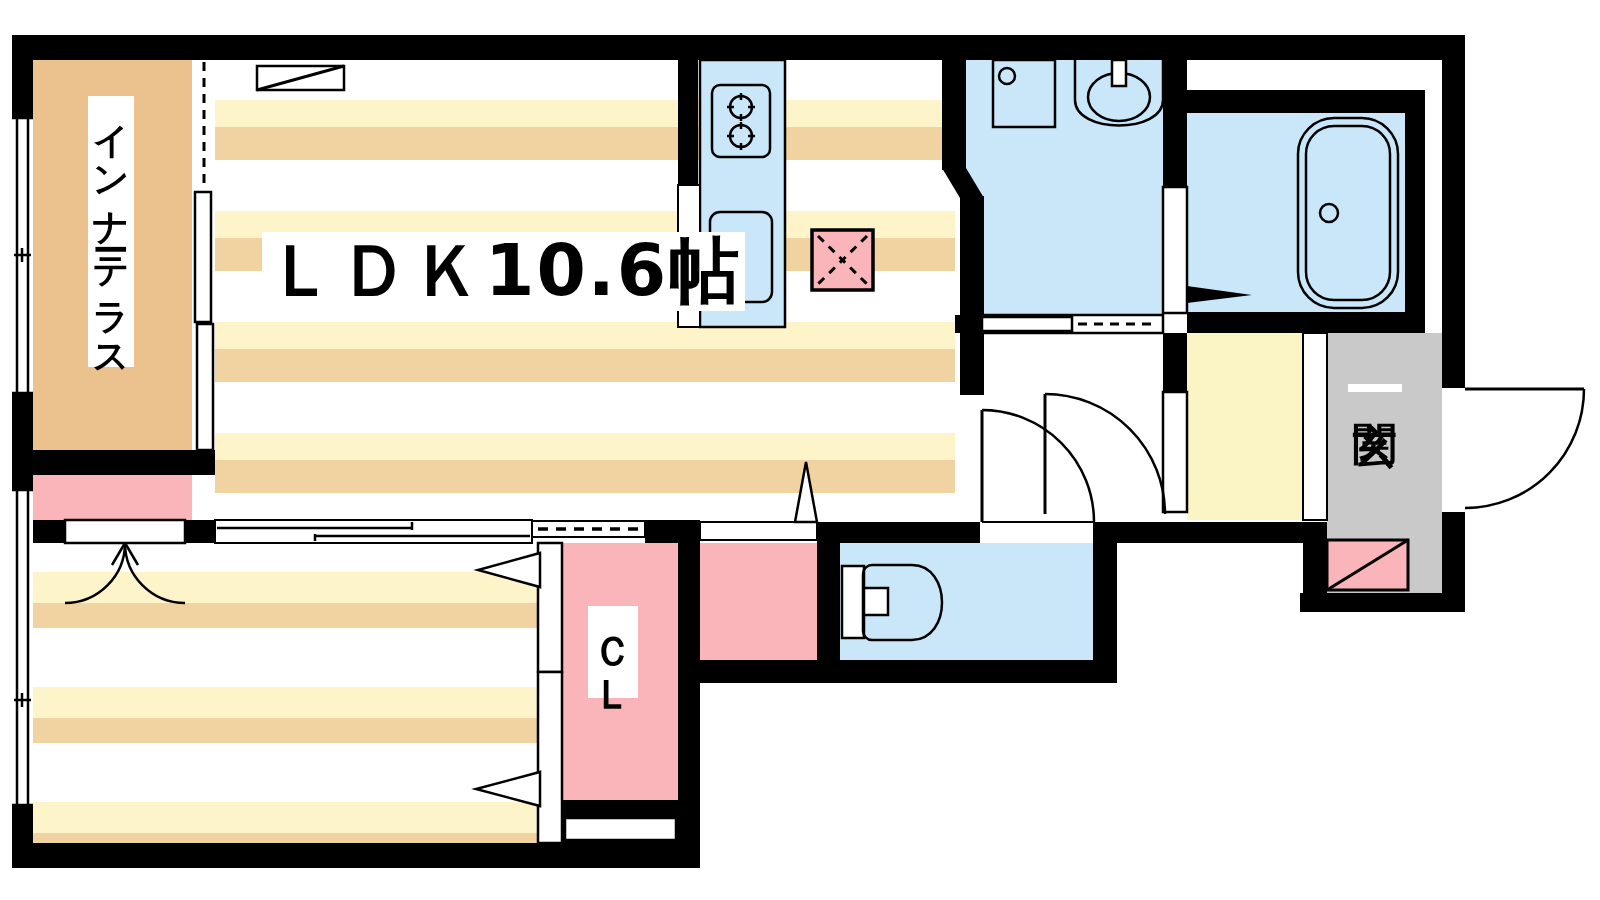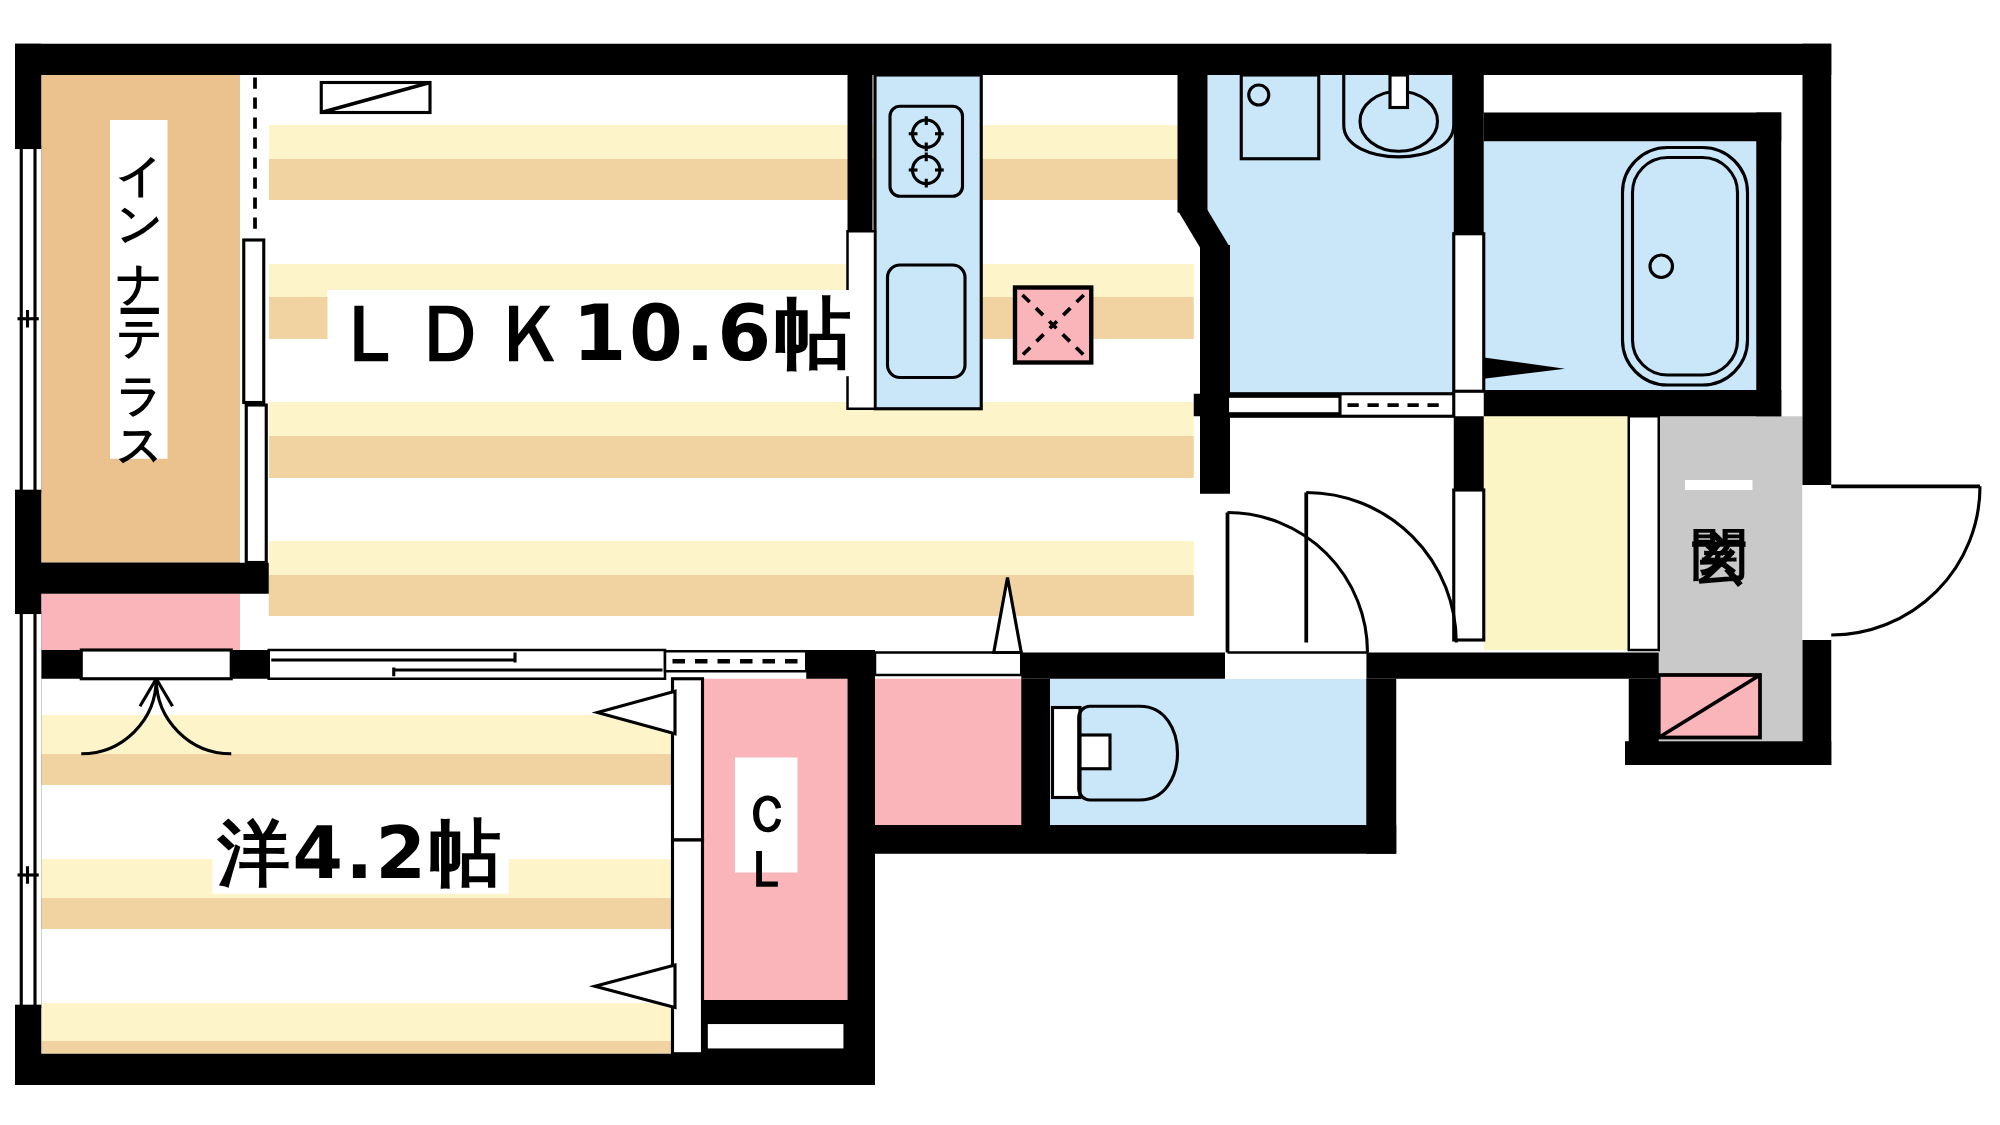--- a/index.html
+++ b/index.html
@@ -210,19 +210,18 @@
         <line x1="1465" y1="389" x2="1584" y2="389" stroke-width="3"></line>
         <path d="M1584 389 A119 119 0 0 1 1465 508"></path>
       </g>
       <g>
         <rect x="1327" y="540" width="81" height="50" fill="#f9b5b9" stroke-width="3"></rect>
         <line x1="1327" y1="590" x2="1408" y2="540" stroke-width="3"></line>
       </g>
     </g>
   </svg>
 
-  <div class="label" style="left:262px;top:232px;font-size:62px;letter-spacing:2px;">ＬＤＫ10.6帖</div>
-  <div class="label" style="left:170px;top:650px;font-size:58px;letter-spacing:2px;">洋4.2帖</div>
+  <div class="label" style="left:262px;top:232px;font-size:71px;letter-spacing:2px;">ＬＤＫ10.6帖</div>
   <div class="label v" style="left:88px;top:96px;font-size:36px;letter-spacing:3px;">インナーテラス</div>
   <div class="label v" style="left:588px;top:606px;font-size:40px;letter-spacing:4px;">ＣＬ</div>
   <div class="label v" style="left:1348px;top:384px;font-size:44px;letter-spacing:2px;">玄関</div>
 
 </div>
 
 </body></html>

